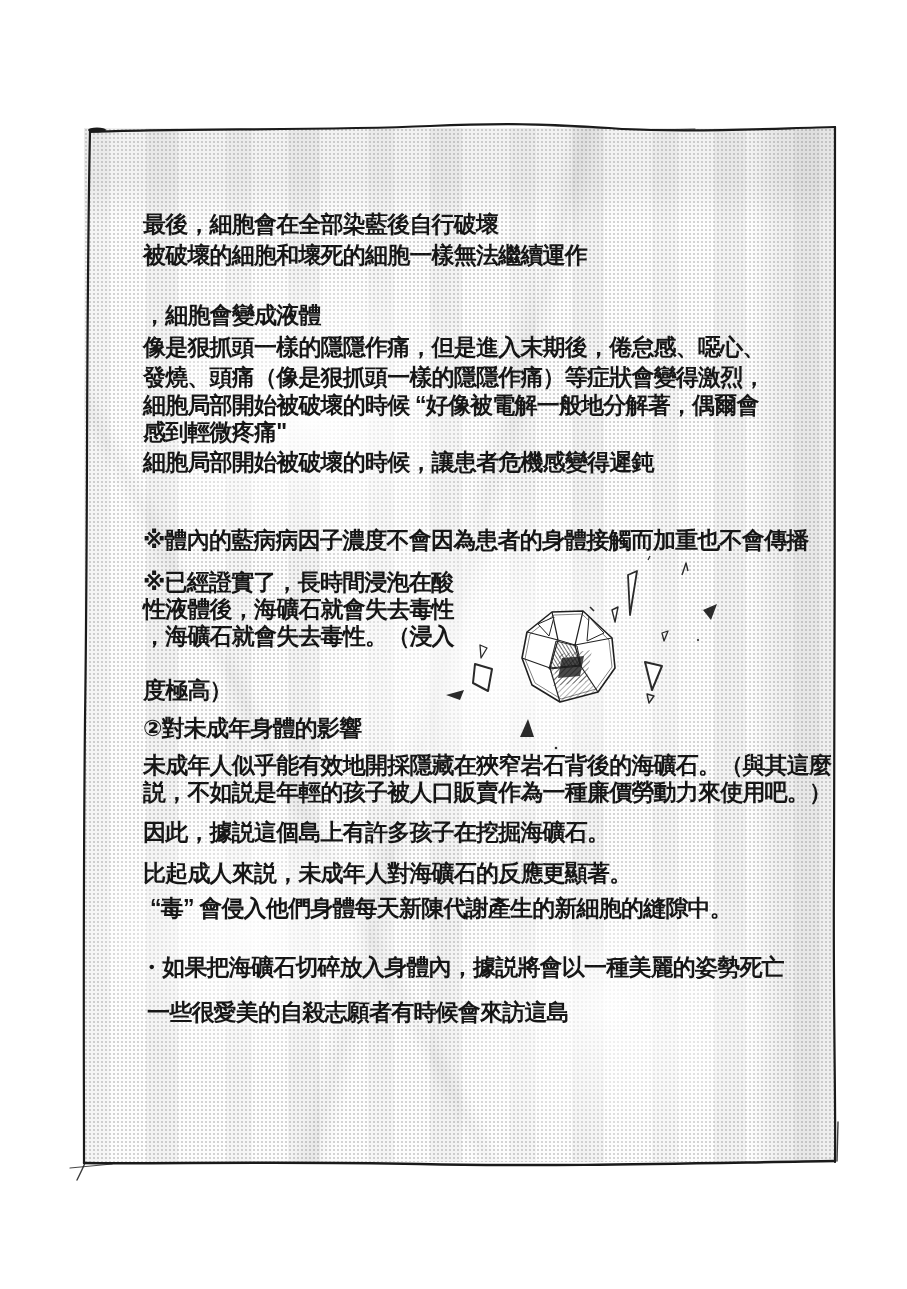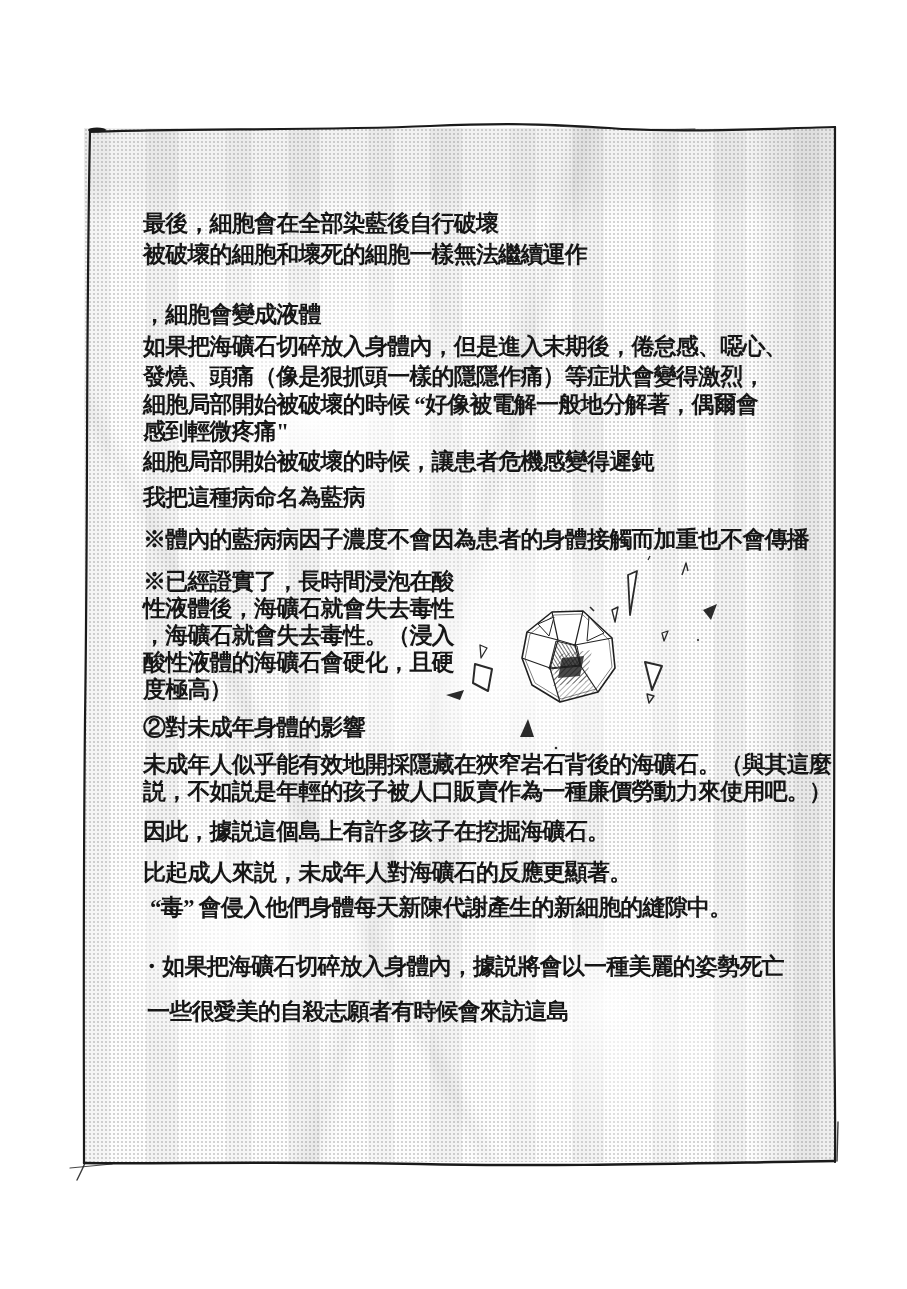--- a/index.html
+++ b/index.html
@@ -20,21 +20,21 @@
       linear-gradient(270deg, rgba(115,115,115,.10) 0px, rgba(115,115,115,.10) 55px, rgba(115,115,115,0) 85px),
       linear-gradient(180deg, rgba(115,115,115,.08) 0px, rgba(115,115,115,.08) 55px, rgba(115,115,115,0) 95px),
       linear-gradient(105deg, rgba(0,0,0,0) 47%, rgba(0,0,0,.045) 49%, rgba(0,0,0,0) 51%),
       linear-gradient(62deg, rgba(0,0,0,0) 30%, rgba(0,0,0,.035) 31.2%, rgba(0,0,0,0) 32.5%),
       repeating-linear-gradient(90deg, rgba(110,110,110,.055) 0px, rgba(110,110,110,.055) 26px, rgba(110,110,110,0) 26px, rgba(110,110,110,0) 62px, rgba(110,110,110,.075) 62px, rgba(110,110,110,.075) 94px, rgba(110,110,110,0) 94px, rgba(110,110,110,0) 142px),
       radial-gradient(circle, rgba(115,115,115,.30) 0.8px, rgba(115,115,115,0) 1.1px);
     background-size:auto,auto,auto,auto,auto,auto,auto,auto,auto,4px 4px;
     z-index:1;
   }
   svg.overlay{position:absolute;left:0;top:0;z-index:2;}
-  .textlayer{position:absolute;left:0;top:0;width:895px;height:1289px;z-index:3;font-family:Liberation Serif, serif;}
+  .textlayer{position:absolute;left:0;top:0;width:895px;height:1289px;z-index:3;}
   .tl{
     position:absolute;left:143px;
     font-size:23px;font-weight:700;line-height:1.05;
     letter-spacing:-0.8px;color:#161616;white-space:pre;
   }
 </style>
 </head>
 <body>
 
 <div class="paper"></div>
@@ -87,31 +87,29 @@
     <path d="M590,607 L594,611" stroke="#2a2a2a" stroke-width="1.6"></path>
     <path d="M648,560 L650,556" stroke="#2a2a2a" stroke-width="1.3"></path>
     <circle cx="698" cy="640" r="1.1" fill="#2a2a2a"></circle>
   </g>
 </svg>
 
 <div class="textlayer">
   <div class="tl" style="top:212px">最後，細胞會在全部染藍後自行破壞</div>
   <div class="tl" style="top:243px">被破壞的細胞和壞死的細胞一樣無法繼續運作</div>
   <div class="tl" style="top:303px">，細胞會變成液體</div>
-  <div class="tl" style="top:335px">如果把海礦石切碎放入身體內，但是進入末期後，倦怠感、噁心、</div>
+  <div class="tl" style="top:335px">像是狠抓頭一樣的隱隱作痛，但是進入末期後，倦怠感、噁心、</div>
   <div class="tl" style="top:365px">發燒、頭痛（像是狠抓頭一樣的隱隱作痛）等症狀會變得激烈，</div>
   <div class="tl" style="top:393px">細胞局部開始被破壞的時候 “好像被電解一般地分解著，偶爾會</div>
   <div class="tl" style="top:420px">感到輕微疼痛"</div>
   <div class="tl" style="top:450px">細胞局部開始被破壞的時候，讓患者危機感變得遲鈍</div>
-  <div class="tl" style="top:486px">我把這種病命名為藍病</div>
   <div class="tl" style="top:528px">※體內的藍病病因子濃度不會因為患者的身體接觸而加重也不會傳播</div>
   <div class="tl" style="top:570px">※已經證實了，長時間浸泡在酸</div>
   <div class="tl" style="top:597px">性液體後，海礦石就會失去毒性</div>
   <div class="tl" style="top:624px">，海礦石就會失去毒性。（浸入</div>
-  <div class="tl" style="top:651px">酸性液體的海礦石會硬化，且硬</div>
   <div class="tl" style="top:678px">度極高）</div>
   <div class="tl" style="top:716px">②對未成年身體的影響</div>
   <div class="tl" style="top:753px">未成年人似乎能有效地開採隱藏在狹窄岩石背後的海礦石。（與其這麼</div>
   <div class="tl" style="top:780px">説，不如説是年輕的孩子被人口販賣作為一種廉價勞動力來使用吧。）</div>
   <div class="tl" style="top:820px">因此，據説這個島上有許多孩子在挖掘海礦石。</div>
   <div class="tl" style="top:861px">比起成人來説，未成年人對海礦石的反應更顯著。</div>
   <div class="tl" style="top:896px;left:150px">“毒” 會侵入他們身體每天新陳代謝產生的新細胞的縫隙中。</div>
   <div class="tl" style="top:955px;left:140px">・如果把海礦石切碎放入身體內，據説將會以一種美麗的姿勢死亡</div>
   <div class="tl" style="top:1000px;left:147px">一些很愛美的自殺志願者有時候會來訪這島</div>
 </div>

